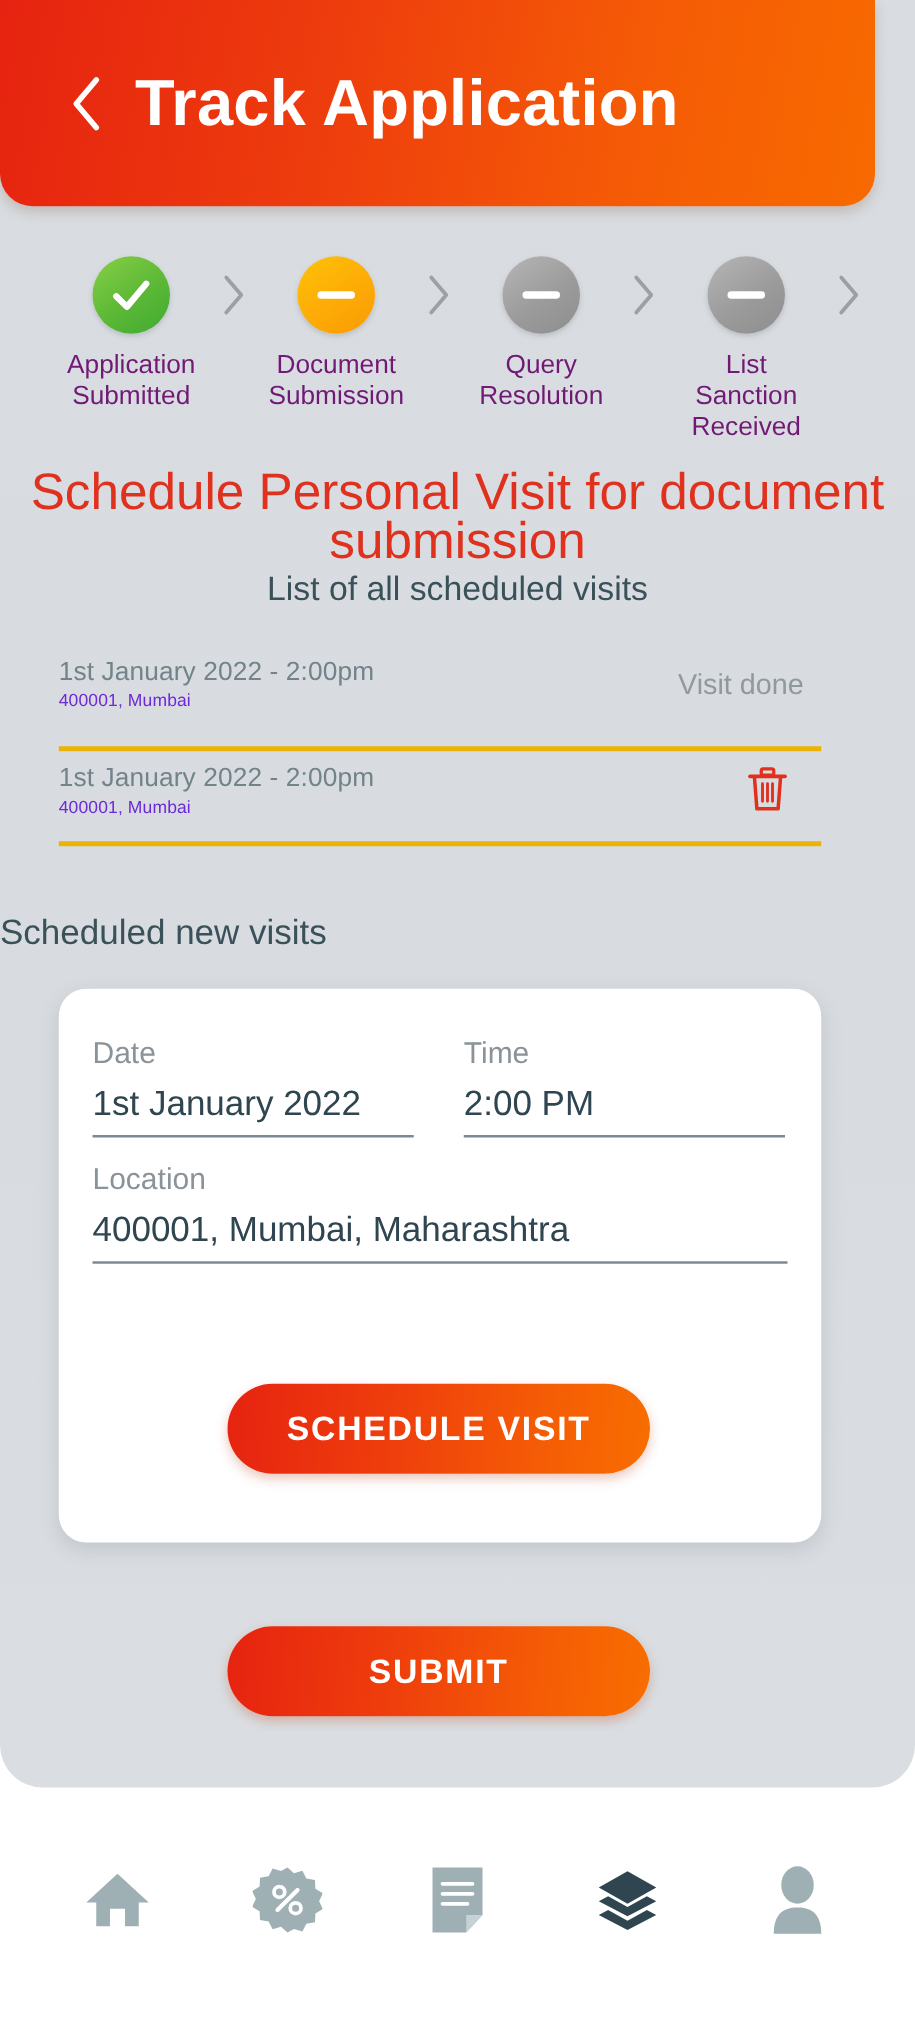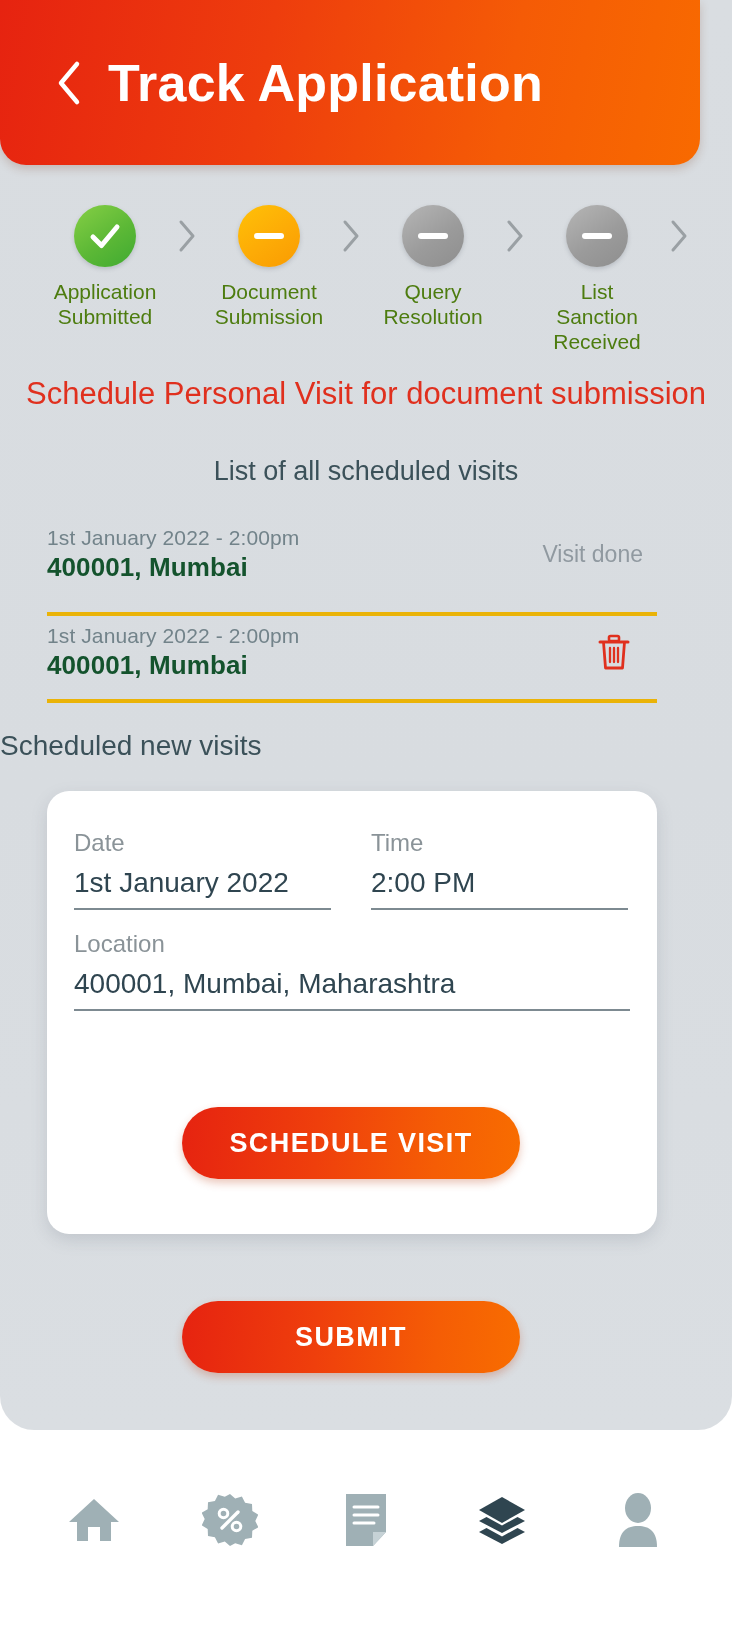--- a/index.html
+++ b/index.html
@@ -97,41 +97,41 @@
   .step-circle .dash {
     width: 30px;
     height: 6px;
     border-radius: 3px;
     background: #ffffff;
   }
   .step-label {
     margin-top: 12px;
     font-size: 21px;
     line-height: 25px;
-    color: #4d7c0f;
+    color: #701a75;
     text-align: center;
     white-space: pre-line;
   }
   .step-chevron {
     flex: 0 0 auto;
     width: 46px;
     height: 62px;
     display: flex;
     align-items: center;
     justify-content: center;
   }
 
   
   .title-red {
     position: absolute;
     top: 374px; left: 0;
     width: 732px;
     text-align: center;
     color: #e0301e;
-    font-size: 31px;
+    font-size: 41px;
     line-height: 39px;
     z-index: 3;
   }
   .title-sub {
     position: absolute;
     top: 456px; left: 0;
     width: 732px;
     text-align: center;
     color: #3b5159;
     font-size: 27px;
@@ -153,23 +153,23 @@
     border-bottom: 4px solid #eab308;
   }
   .visit-row:last-child { padding-bottom: 18px; }
   .visit-info { display: flex; flex-direction: column; gap: 2px; }
   .visit-when {
     font-size: 21px;
     color: #72838a;
     letter-spacing: 0.1px;
   }
   .visit-where {
-    font-size: 26px;
-    color: #14532d;
-    font-weight: bold;
+    font-size: 14px;
+    color: #6d28d9;
+    font-weight: normal;
     letter-spacing: 0.1px;
   }
   .visit-status {
     font-size: 23px;
     color: #9099a0;
     padding-right: 14px;
   }
   .delete-btn {
     width: 42px;
     height: 46px;

